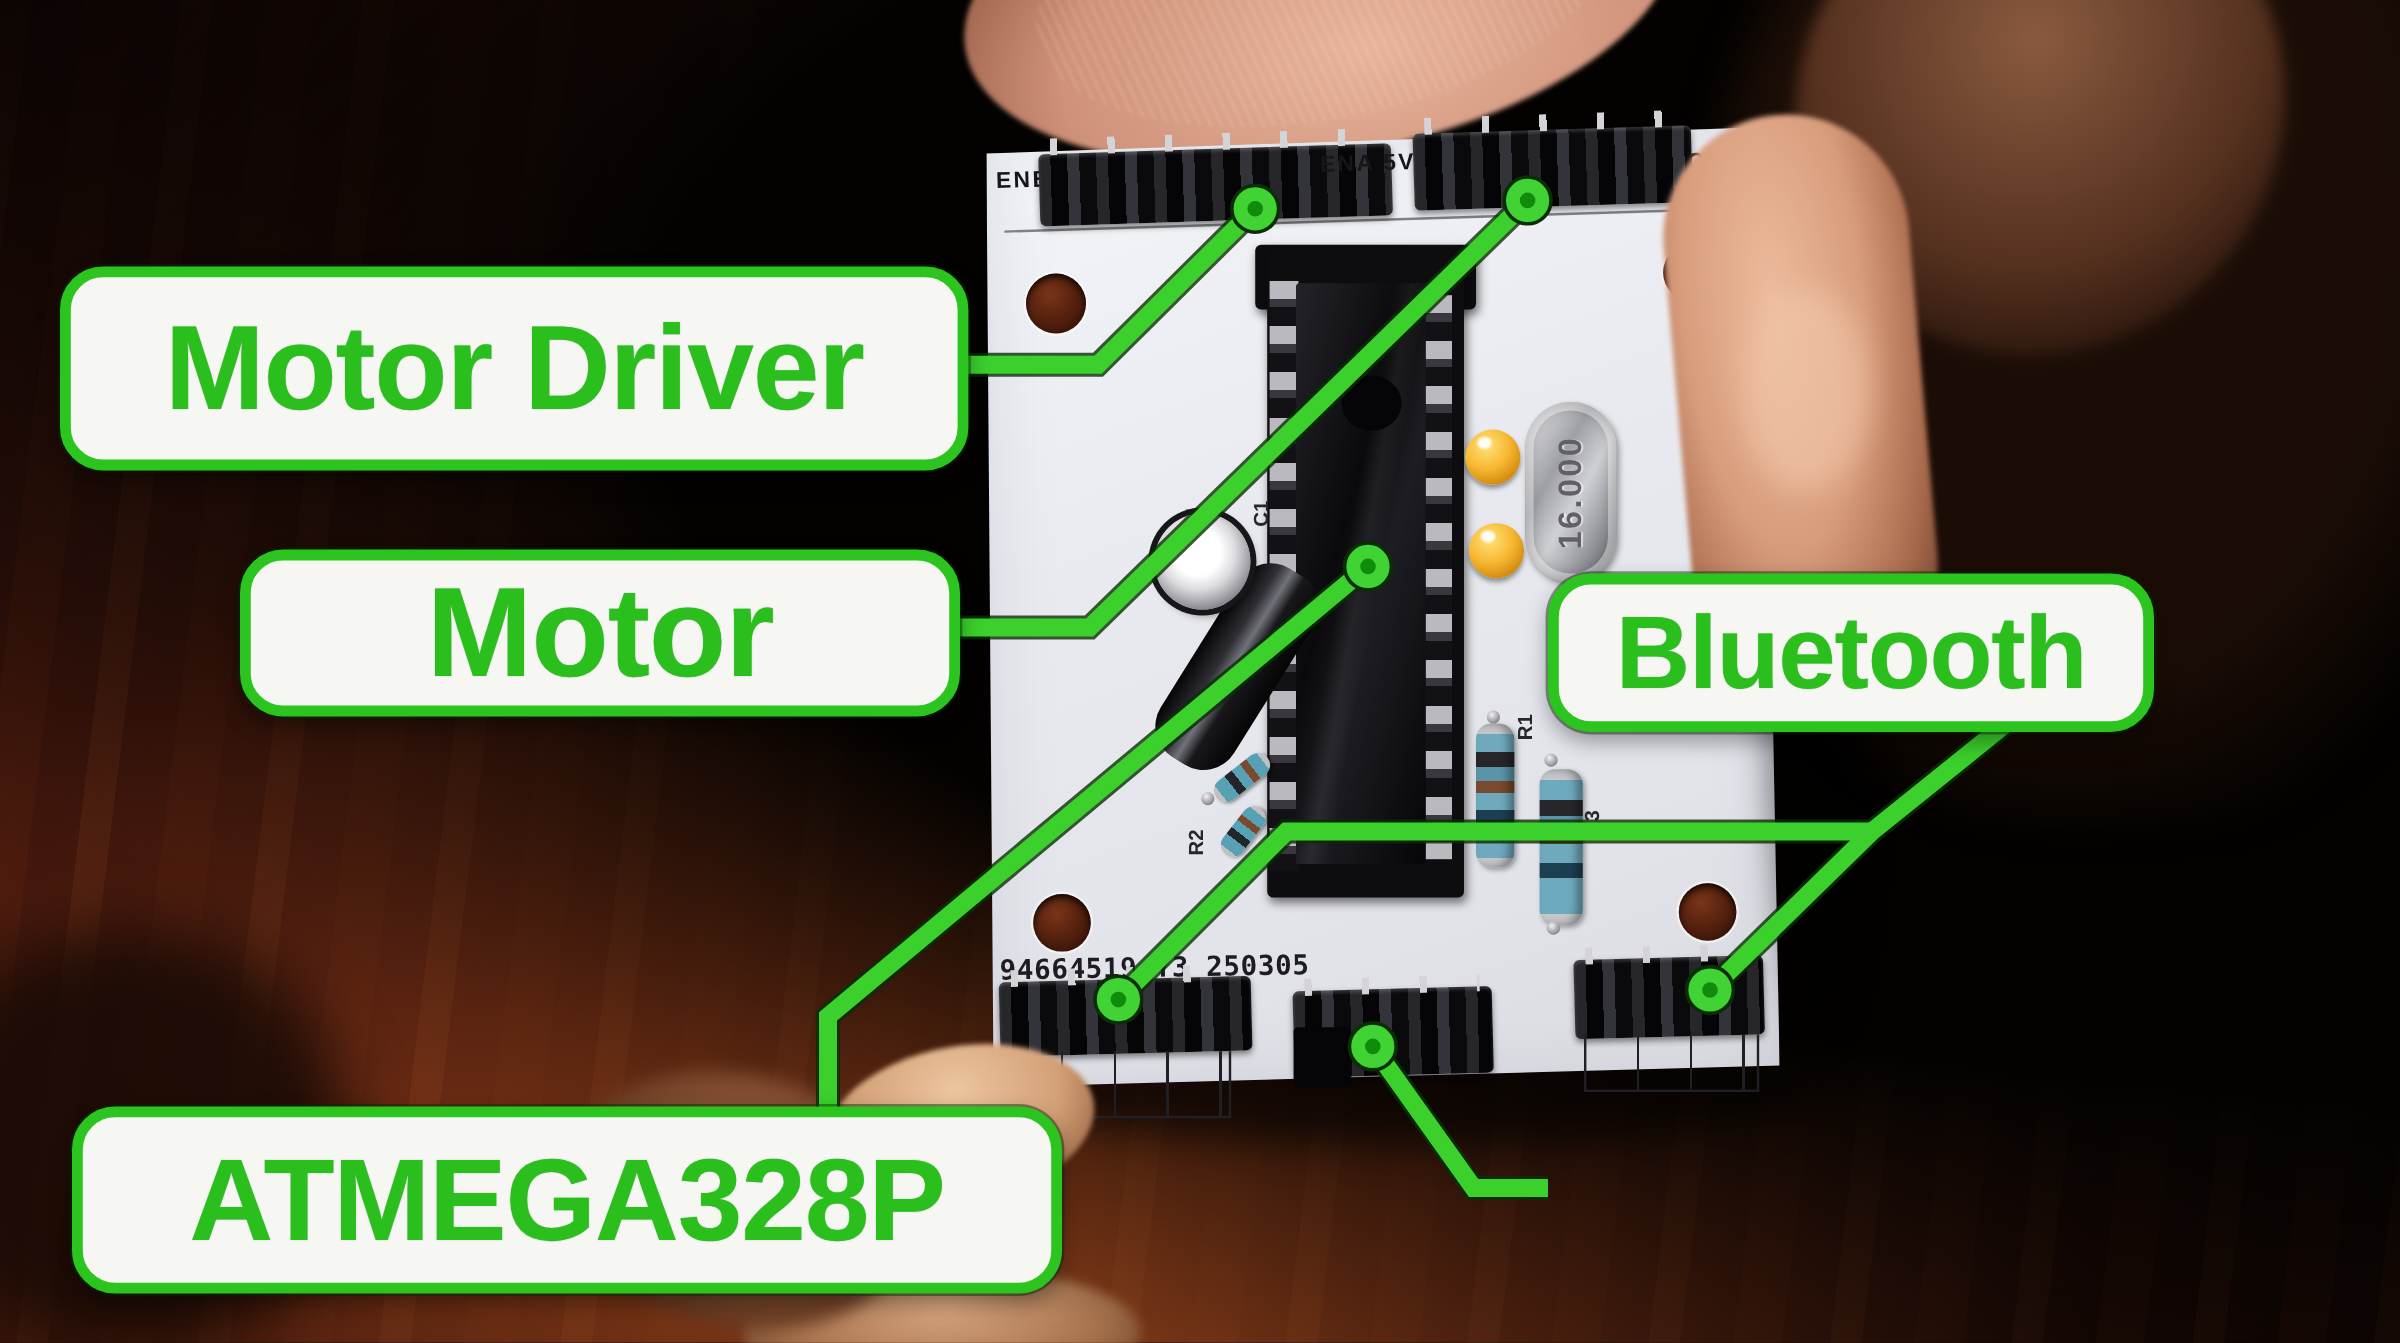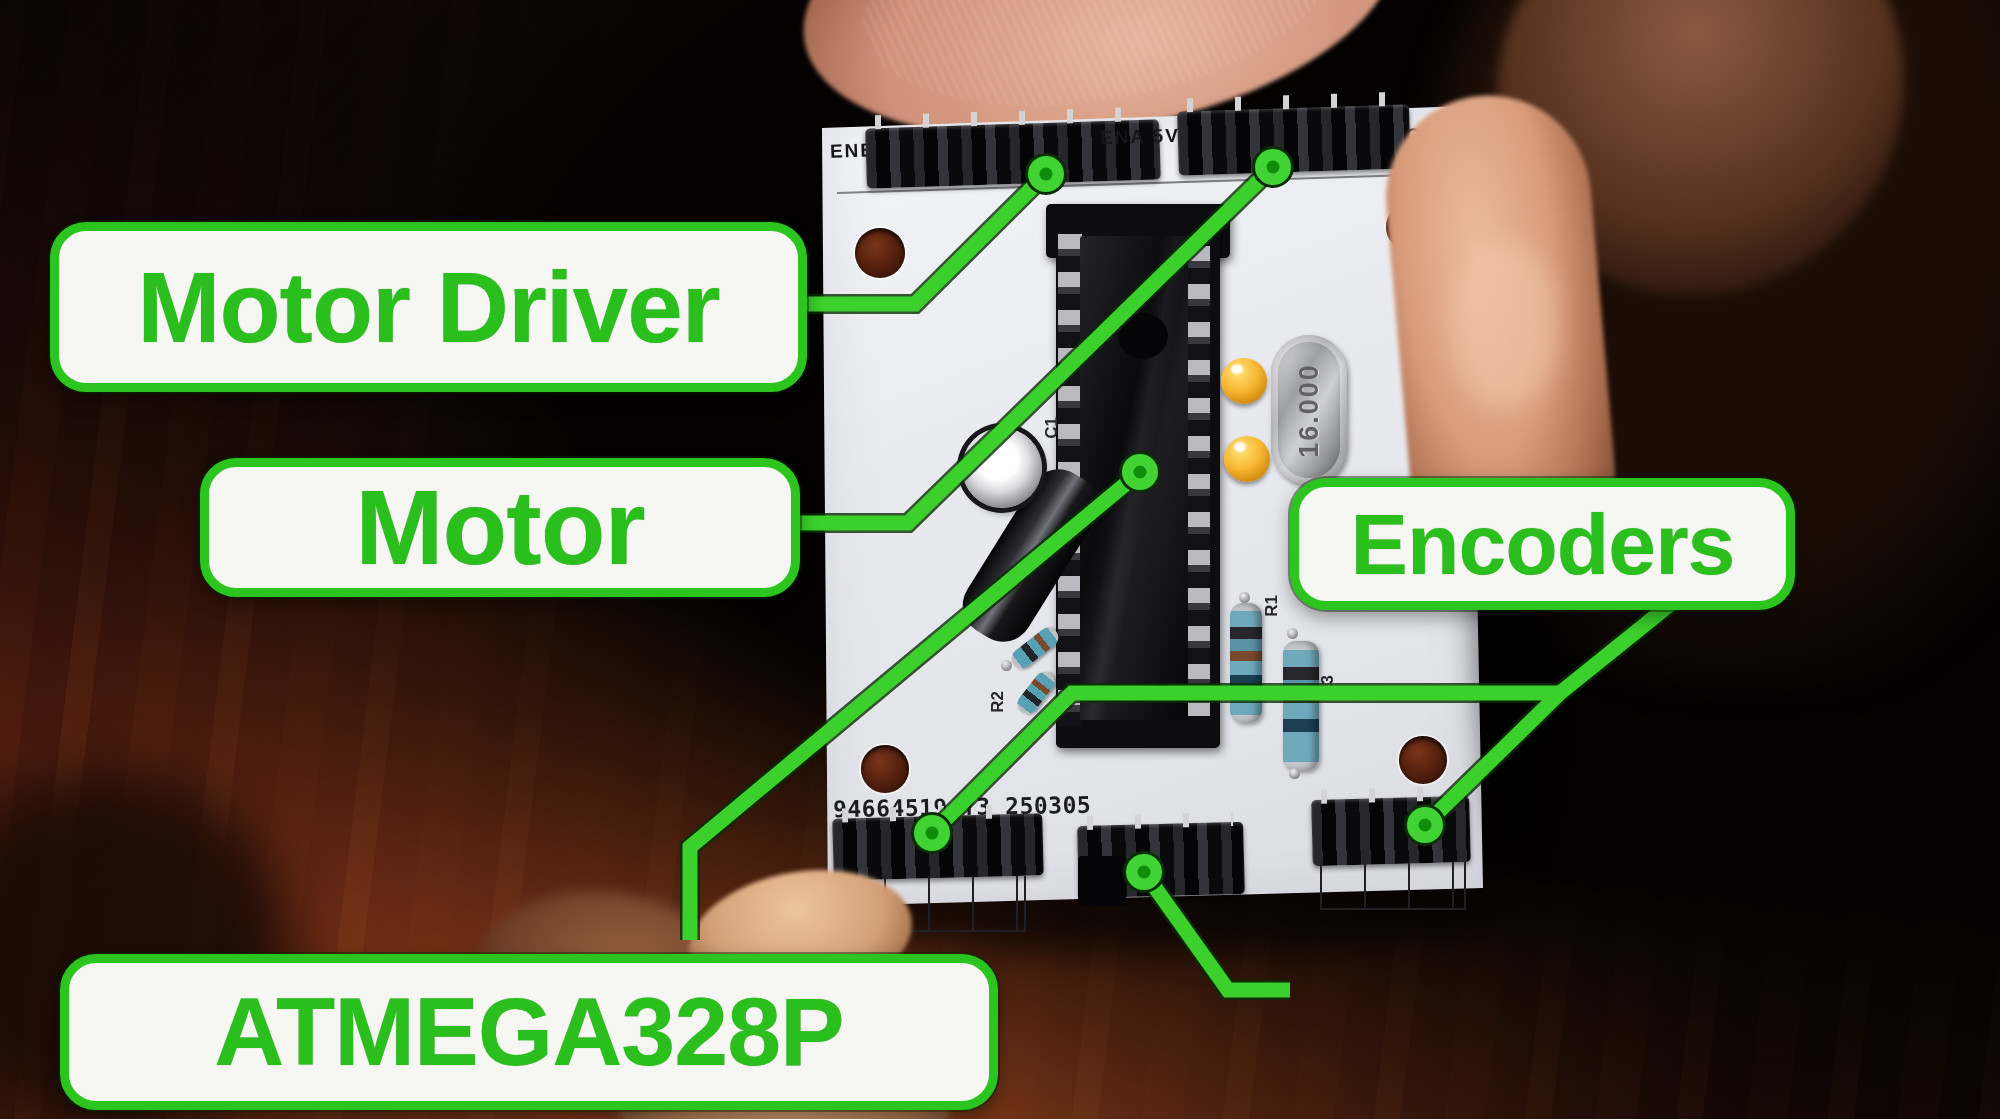--- a/index.html
+++ b/index.html
@@ -269,16 +269,16 @@
         </g>
       <g>
           <circle cx="1144" cy="872" r="19.5" fill="#41d334" stroke="#0a2e04" stroke-width="3"></circle>
           <circle cx="1144" cy="872" r="6.5" fill="#0e8c0a"></circle>
         </g>
     </g>
   </svg>
 
   <div class="ann" style="left:50px;top:222px;width:757px;height:170px;font-size:100px;">Motor Driver</div>
   <div class="ann" style="left:200px;top:458px;width:600px;height:139px;font-size:106px;">Motor</div>
-  <div class="ann" style="left:1290px;top:478px;width:505px;height:132px;font-size:86px;">Encoders</div>
-  <div class="ann" style="left:60px;top:922px;width:938px;height:156px;font-size:97px;margin-top:32px;">ATMEGA328P</div>
+  <div class="ann" style="left:1290px;top:478px;width:505px;height:132px;font-size:86px;">Bluetooth</div>
+  <div class="ann" style="left:60px;top:922px;width:825px;height:156px;font-size:97px;">ATMEGA328P</div>
 
 </div>
 
 </body></html>

